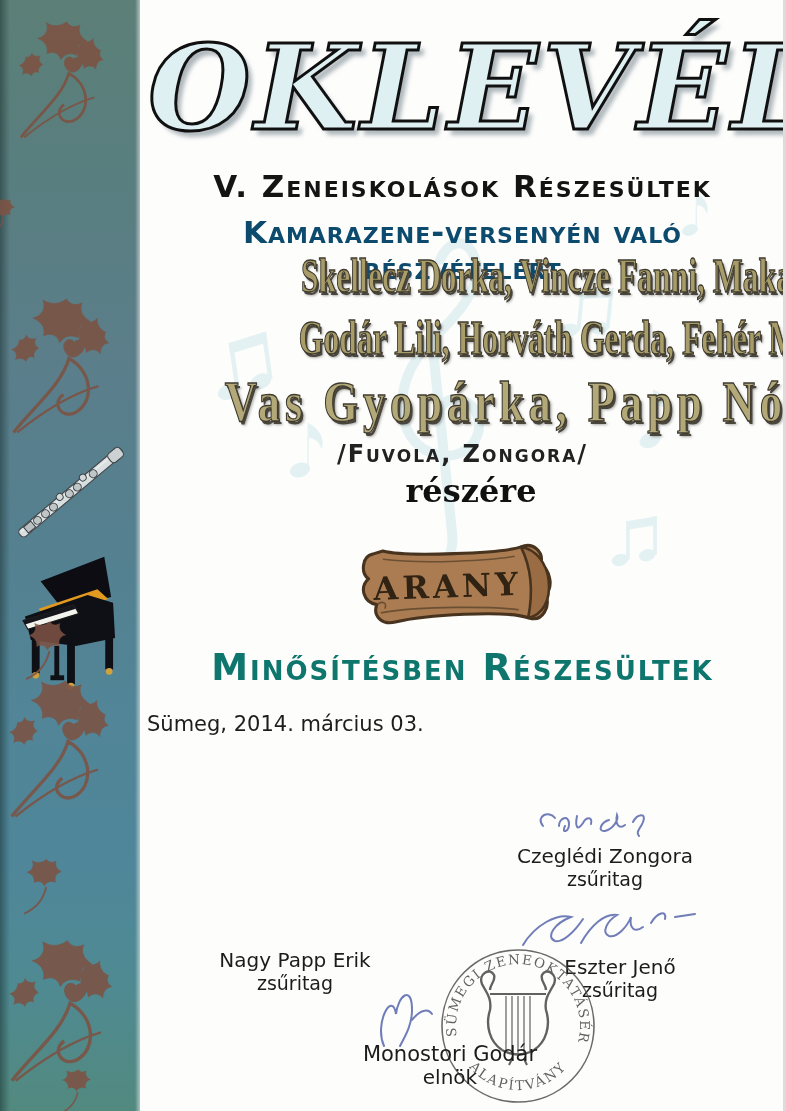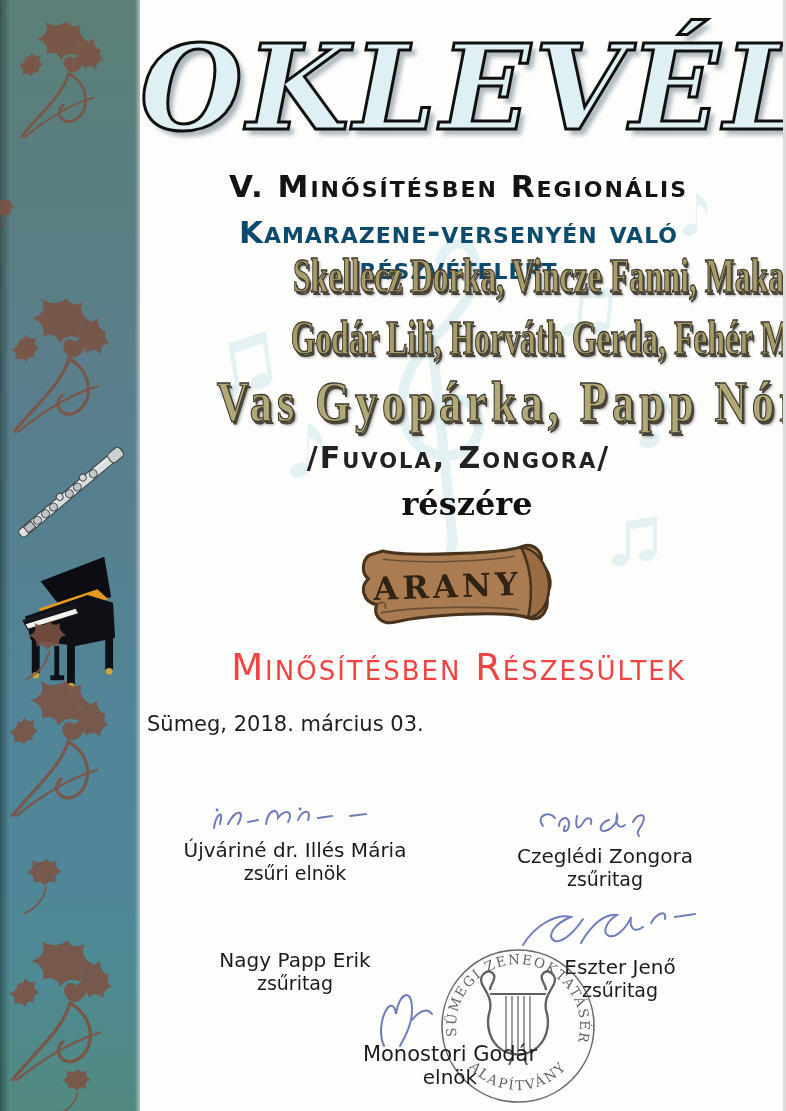--- a/index.html
+++ b/index.html
@@ -3,21 +3,21 @@
 <meta charset="utf-8">
 <style>
   html,body{margin:0;padding:0;background:#888;}
   .page{
     position:relative;width:786px;height:1111px;margin:0 auto;
     background:#fdfdfc;overflow:hidden;
     font-family:"DejaVu Sans",sans-serif;color:#1a1a1a;
     border-right:3px solid #dcdcdc;box-sizing:border-box;
   }
   .abs{position:absolute;}
-  .ctr{left:140px;right:6px;text-align:center;}
+  .ctr{left:140px;right:6px;text-align:center;padding-left:8px;}
 
   
   .side-panel{
     position:absolute;left:0;top:0;width:140px;height:1111px;
     background:linear-gradient(180deg,
       #5c8077 0%, #597e7e 14%, #5b7e8a 32%, #55808f 48%,
       #518597 64%, #4f8699 78%, #4f8a93 88%, #52897f 100%);
   }
   .side-panel::before{
     content:"";position:absolute;left:0;top:0;bottom:0;width:10px;
@@ -51,24 +51,24 @@
   .names .in{display:inline-block;
     -webkit-text-stroke:1.3px #3e3a2e;
     text-shadow:2.5px 2.5px 0 #4a463c, 4px 4px 3px rgba(70,70,70,.45);}
   .names1{top:248px;font-size:48px;}
   .names1 .in{transform:scaleX(.66);}
   .names2{top:310px;font-size:48px;}
   .names2 .in{transform:scaleX(.66);}
   .names3{top:370px;font-size:56px;color:#b3a878;}
   .names3 .in{letter-spacing:6px;transform:scaleX(.80);}
 
-  .instruments{top:440px;font-size:30px;font-weight:bold;letter-spacing:2px;color:#222;}
-  .recipient{top:485px;font-family:"DejaVu Serif",serif;font-weight:bold;font-size:32px;color:#111;margin-left:17px;}
-
-  .qualification{top:646px;font-size:37px;font-weight:normal;letter-spacing:2px;color:#ef4444;}
+  .instruments{top:440px;font-size:24px;font-weight:bold;letter-spacing:2px;color:#222;}
+  .recipient{top:472px;font-family:"DejaVu Serif",serif;font-weight:bold;font-size:32px;color:#111;margin-left:17px;}
+
+  .qualification{top:646px;font-size:37px;font-weight:bold;letter-spacing:2px;color:#0f766e;}
   .dateline{left:147px;top:712px;font-size:21px;color:#1d1d1d;}
 
   
   .sig{position:absolute;text-align:center;color:#1c1c1c;}
   .sig .name{font-size:20px;line-height:24px;}
   .sig .role{font-size:19px;line-height:23px;}
   .ink{stroke:#6472b2;fill:none;stroke-width:2;stroke-linecap:round;opacity:.92;}
 
   .stamp{position:absolute;left:438px;top:946px;width:160px;height:160px;opacity:.82;}
 </style>
@@ -171,50 +171,41 @@
       <use href="#note8" transform="translate(150,330) scale(0.9)"></use>
       <use href="#notepair" transform="translate(420,190) scale(0.85) rotate(6)"></use>
       <use href="#note8" transform="translate(500,300) scale(0.95) rotate(-6)"></use>
       <use href="#notepair" transform="translate(470,420) scale(0.8)"></use>
       <use href="#note8" transform="translate(540,90) scale(0.7)"></use>
     </g>
   </svg>
 
   <div class="abs ctr title">OKLEVÉL</div>
 
-  <div class="abs ctr subtitle1 sc">V. Minősítésben Regionális</div>
+  <div class="abs ctr subtitle1 sc">V. Zeneiskolások Részesültek</div>
   <div class="abs ctr subtitle2 sc">Kamarazene-versenyén való részvételért</div>
 
   <div class="abs ctr names names1"><span class="in">Skellecz Dorka, Vincze Fanni, Makai Eszter</span></div>
   <div class="abs ctr names names2"><span class="in">Godár Lili, Horváth Gerda, Fehér Melissza</span></div>
   <div class="abs ctr names names3"><span class="in">Vas Gyopárka, Papp Nóra</span></div>
 
   <div class="abs ctr instruments sc">/Fuvola, Zongora/</div>
   <div class="abs ctr recipient">részére</div>
 
   <svg class="abs" style="left:352px;top:528px;width:206px;height:112px" viewBox="0 0 200 108">
     <path d="M30,22 C52,28 148,24 164,18 C176,13 187,23 183,35 C192,40 196,56 188,64 C193,76 185,91 172,87 C150,79 70,84 42,91 C29,94 20,85 24,74 C11,72 7,57 16,49 C8,43 10,27 20,25 Z" fill="#ab7c52" stroke="#47331e" stroke-width="3" stroke-linejoin="round"></path>
     <path d="M164,18 C174,38 176,62 171,87 C185,84 193,70 191,51 C189,33 178,20 164,18 Z" fill="#9a6c44" stroke="#47331e" stroke-width="2.5" stroke-linejoin="round"></path>
     <path d="M30,30 C70,35 138,31 158,27 M28,82 C68,75 138,76 162,79 M24,74 C30,70 34,72 32,78" fill="none" stroke="#55402a" stroke-width="1.6" opacity=".75"></path>
     <text x="93" y="67" text-anchor="middle" font-family="DejaVu Serif, serif" font-weight="bold" font-size="31" letter-spacing="4" fill="#302313" transform="rotate(-2 93 60)">ARANY</text>
   </svg>
 
   <div class="abs ctr qualification sc">Minősítésben Részesültek</div>
 
-  <div class="abs dateline">Sümeg, 2018. március 03.</div>
-
-  <div class="sig" style="left:145px;top:802px;width:300px">
-    <svg width="190" height="32" viewBox="0 0 190 32">
-      <path class="ink" d="M14,26 C16,12 24,6 20,22 M28,22 C36,6 46,8 38,22 M48,20 l10,-2 M66,22 C68,8 78,4 78,16 C86,6 94,10 88,20 M98,18 C102,8 112,6 108,18 M118,16 l14,-2 M150,14 l16,-2"></path>
-      <circle cx="17" cy="8" r="1.4" fill="#6472b2"></circle>
-      <circle cx="100" cy="7" r="1.4" fill="#6472b2"></circle>
-    </svg>
-    <div class="name">Újváriné dr. Illés Mária</div>
-    <div class="role">zsűri elnök</div>
-  </div>
+  <div class="abs dateline">Sümeg, 2014. március 03.</div>
+
 
   <div class="sig" style="left:455px;top:810px;width:300px">
     <svg width="160" height="30" viewBox="0 0 160 30">
       <path class="ink" d="M18,16 C10,6 24,0 30,8 M34,16 C34,8 44,4 44,14 C44,22 36,24 40,16 M52,6 C50,16 52,22 58,13 C61,7 68,6 66,14 M84,10 C76,12 72,22 80,21 C88,19 94,10 92,5 C90,14 94,20 100,15 M108,12 C112,4 122,2 118,12 C116,18 110,22 114,26"></path>
     </svg>
     <div class="name">Czeglédi Zongora</div>
     <div class="role">zsűritag</div>
   </div>
 
   <div class="sig" style="left:145px;top:948px;width:300px">

